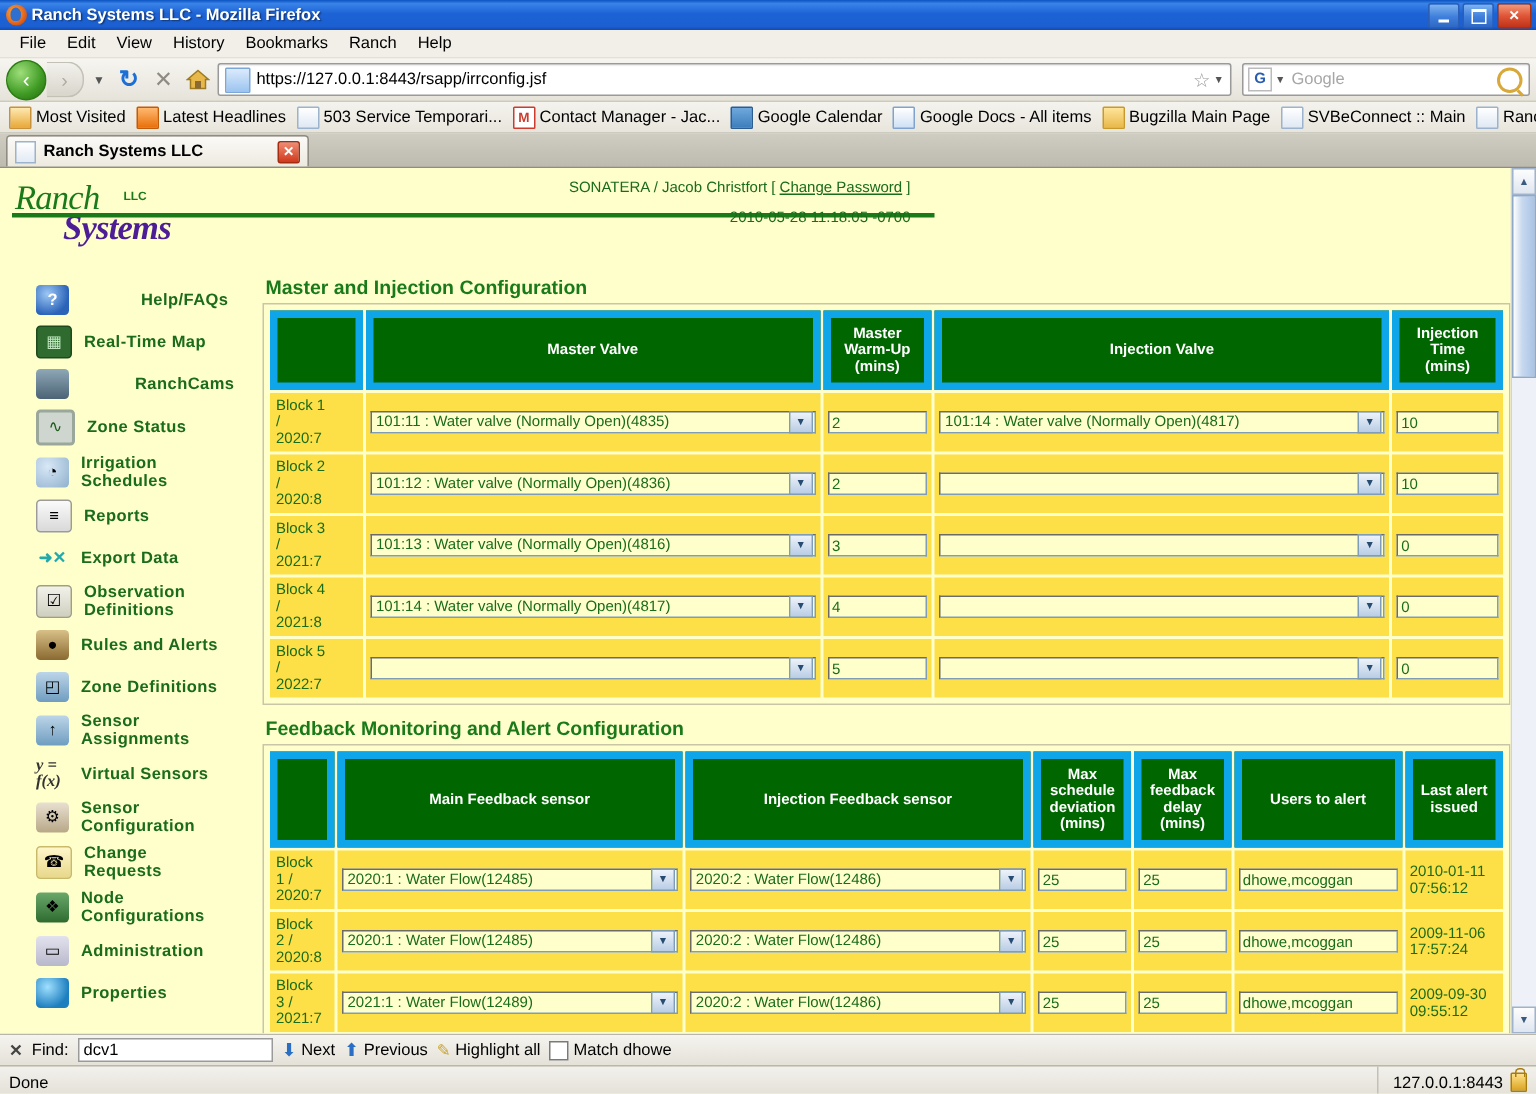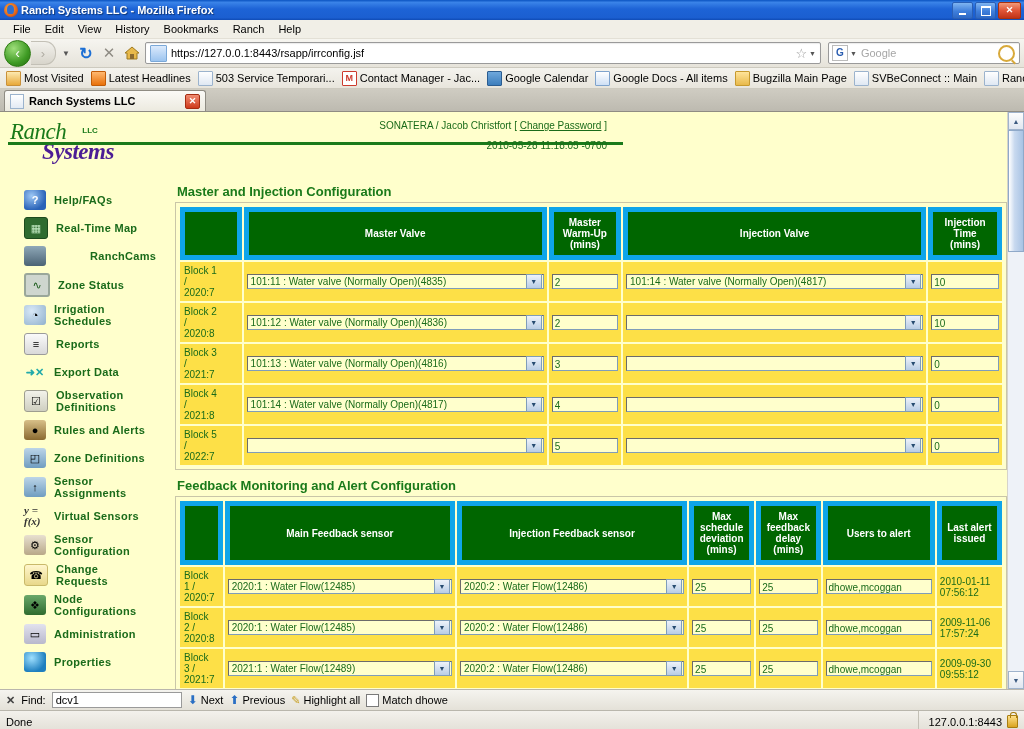--- a/index.html
+++ b/index.html
@@ -451,21 +451,21 @@
         </div>
         <div class="hdr-time">2010-05-28 11:18:05 -0700</div>
       </div>
     </div>
 
     <div class="body-cols">
 
       <div class="sidebar" id="sidebar-list">
           <div class="nav-item">
             <span class="ni-ico i-help">?</span>
-            <span class="ni-label" style="white-space: pre-line;">Help/FAQs</span>
+            <span class="ni-label" style="white-space: pre-line; margin-left: 40px;">Help/FAQs</span>
           </div>
           <div class="nav-item">
             <span class="ni-ico i-map">▦</span>
             <span class="ni-label" style="white-space: pre-line;">Real-Time Map</span>
           </div>
           <div class="nav-item">
             <span class="ni-ico i-cam"></span>
             <span class="ni-label" style="white-space: pre-line; padding-left: 36px;">RanchCams</span>
           </div>
           <div class="nav-item">

